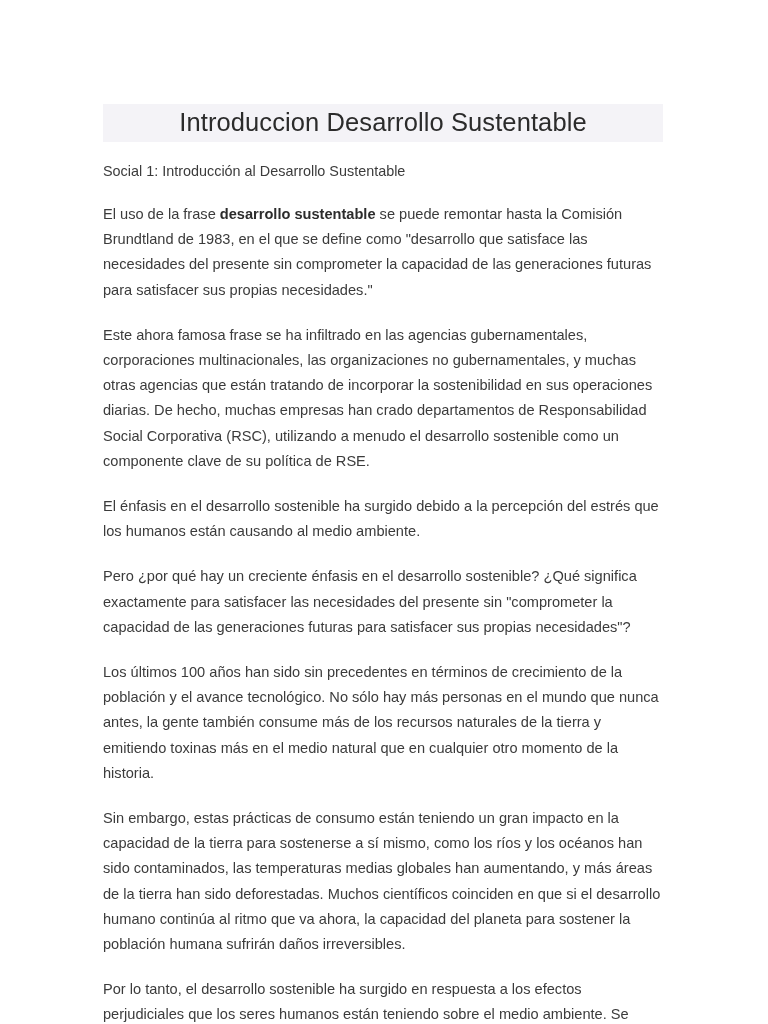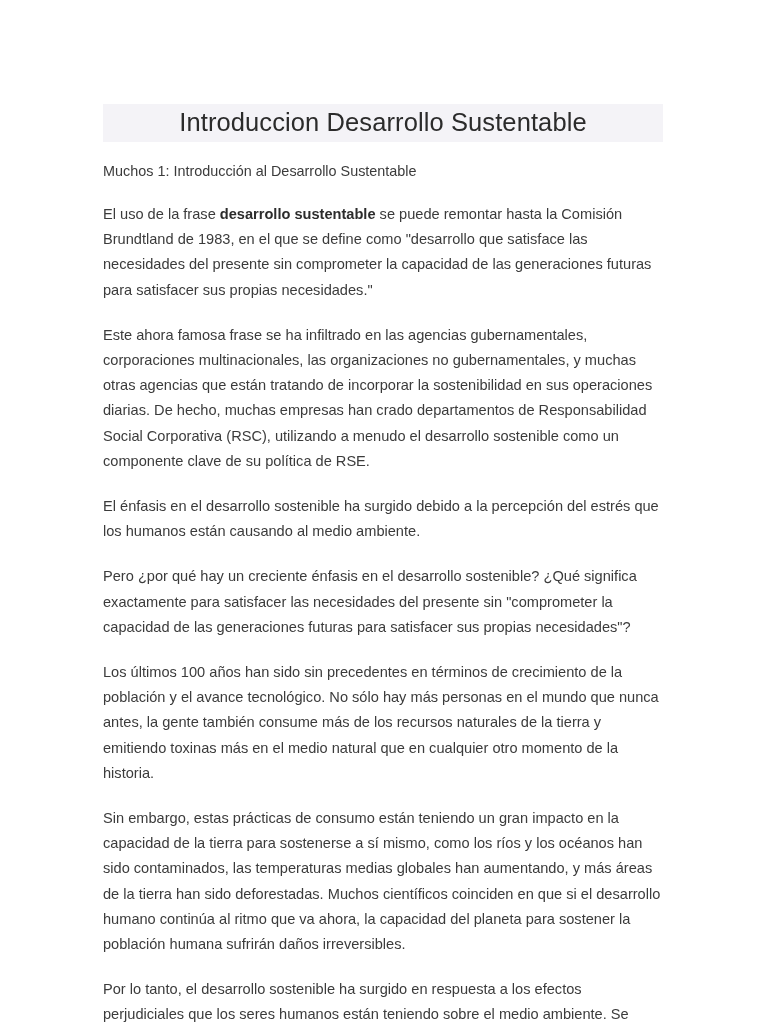--- a/index.html
+++ b/index.html
@@ -68,21 +68,21 @@
   }
 </style>
 </head>
 <body>
 
 <div class="page">
   <div class="content">
 
     <h1 class="doc-title">Introduccion Desarrollo Sustentable</h1>
 
-    <p class="subtitle">Muchos 1: Introducción al Desarrollo Sustentable</p>
+    <p class="subtitle">Social 1: Introducción al Desarrollo Sustentable</p>
 
     <div id="paragraphs">
         <p class="para"><span>El uso de la frase </span><b>desarrollo sustentable</b><span> se puede remontar hasta la Comisión Brundtland de 1983, en el que se define como "desarrollo que satisface las necesidades del presente sin comprometer la capacidad de las generaciones futuras para satisfacer sus propias necesidades."</span></p>
         <p class="para"><span>Este ahora famosa frase se ha infiltrado en las agencias gubernamentales, corporaciones multinacionales, las organizaciones no gubernamentales, y muchas otras agencias que están tratando de incorporar la sostenibilidad en sus operaciones diarias. De hecho, muchas empresas han crado departamentos de Responsabilidad Social Corporativa (RSC), utilizando a menudo el desarrollo sostenible como un componente clave de su política de RSE.</span></p>
         <p class="para"><span>El énfasis en el desarrollo sostenible ha surgido debido a la percepción del estrés que los humanos están causando al medio ambiente.</span></p>
         <p class="para"><span>Pero ¿por qué hay un creciente énfasis en el desarrollo sostenible? ¿Qué significa exactamente para satisfacer las necesidades del presente sin "comprometer la capacidad de las generaciones futuras para satisfacer sus propias necesidades"?</span></p>
         <p class="para"><span>Los últimos 100 años han sido sin precedentes en términos de crecimiento de la población y el avance tecnológico. No sólo hay más personas en el mundo que nunca antes, la gente también consume más de los recursos naturales de la tierra y emitiendo toxinas más en el medio natural que en cualquier otro momento de la historia.</span></p>
         <p class="para"><span>Sin embargo, estas prácticas de consumo están teniendo un gran impacto en la capacidad de la tierra para sostenerse a sí mismo, como los ríos y los océanos han sido contaminados, las temperaturas medias globales han aumentando, y más áreas de la tierra han sido deforestadas. Muchos científicos coinciden en que si el desarrollo humano continúa al ritmo que va ahora, la capacidad del planeta para sostener la población humana sufrirán daños irreversibles.</span></p>
         <p class="para"><span>Por lo tanto, el desarrollo sostenible ha surgido en respuesta a los efectos perjudiciales que los seres humanos están teniendo sobre el medio ambiente. Se aboga por el uso de los recursos naturales de una manera que preserve el medio ambiente, por lo que las generaciones futuras de la humanidad también puede</span></p>
       </div>

